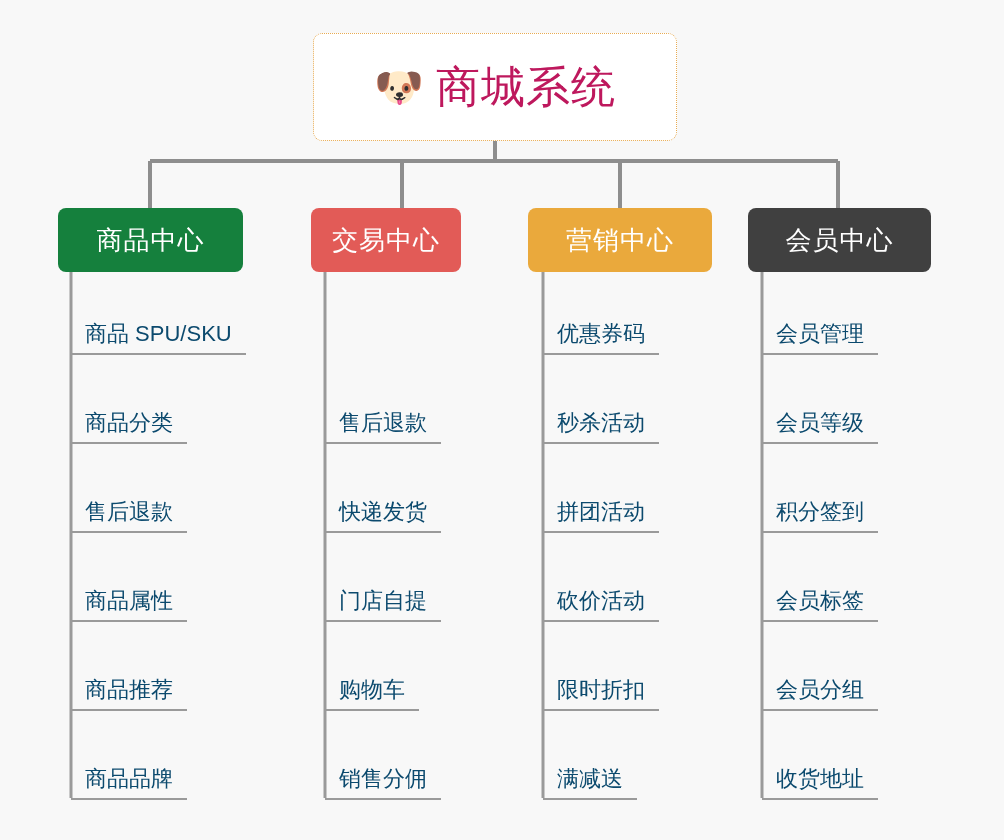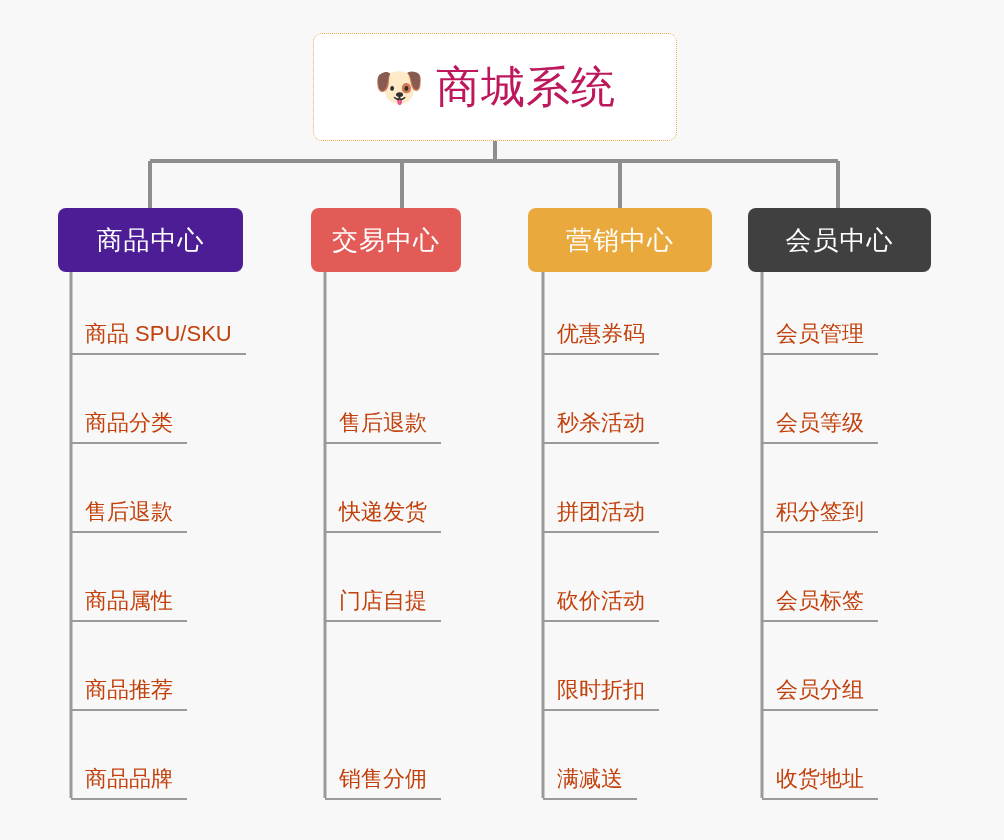--- a/index.html
+++ b/index.html
@@ -79,21 +79,21 @@
 
   
   .leaf {
     position: absolute;
     display: flex;
     align-items: flex-end;
     box-sizing: border-box;
   }
   .leaf-label {
     font-size: 22px;
-    color: #c2410c;
+    color: #0c4a6e;
     white-space: nowrap;
     padding: 0 14px 7px 14px;
     border-bottom: 2px solid #9a9a9a;
     line-height: 1.1;
   }
 </style>
 </head>
 <body>
 
 <div id="mindmap">
@@ -115,21 +115,21 @@
     <line x1="762" y1="272" x2="762" y2="798" stroke="#9a9a9a" stroke-width="3"></line>
   </svg>
 
   <div class="root-node">
     <div class="root-inner">
       <span class="root-emoji">🐶</span>
       <span class="root-title">商城系统</span>
     </div>
   </div>
 
-  <div class="cat-box" style="left:58px; top:208px; width:185px; background:#4c1d95;">
+  <div class="cat-box" style="left:58px; top:208px; width:185px; background:#15803d;">
     <span>商品中心</span>
   </div>
   <div class="cat-box" style="left:311px; top:208px; width:150px; background:#e25b57;">
     <span>交易中心</span>
   </div>
   <div class="cat-box" style="left:528px; top:208px; width:184px; background:#eaa93c;">
     <span>营销中心</span>
   </div>
   <div class="cat-box" style="left:748px; top:208px; width:183px; background:#404040;">
     <span>会员中心</span>
@@ -156,20 +156,23 @@
 
   <div class="leaf" style="left:325px; top:389px; height:55px;">
     <span class="leaf-label">售后退款</span>
   </div>
   <div class="leaf" style="left:325px; top:478px; height:55px;">
     <span class="leaf-label">快递发货</span>
   </div>
   <div class="leaf" style="left:325px; top:567px; height:55px;">
     <span class="leaf-label">门店自提</span>
   </div>
+  <div class="leaf" style="left:325px; top:656px; height:55px;">
+    <span class="leaf-label">购物车</span>
+  </div>
   <div class="leaf" style="left:325px; top:745px; height:55px;">
     <span class="leaf-label">销售分佣</span>
   </div>
 
   <div class="leaf" style="left:543px; top:300px; height:55px;">
     <span class="leaf-label">优惠券码</span>
   </div>
   <div class="leaf" style="left:543px; top:389px; height:55px;">
     <span class="leaf-label">秒杀活动</span>
   </div>

